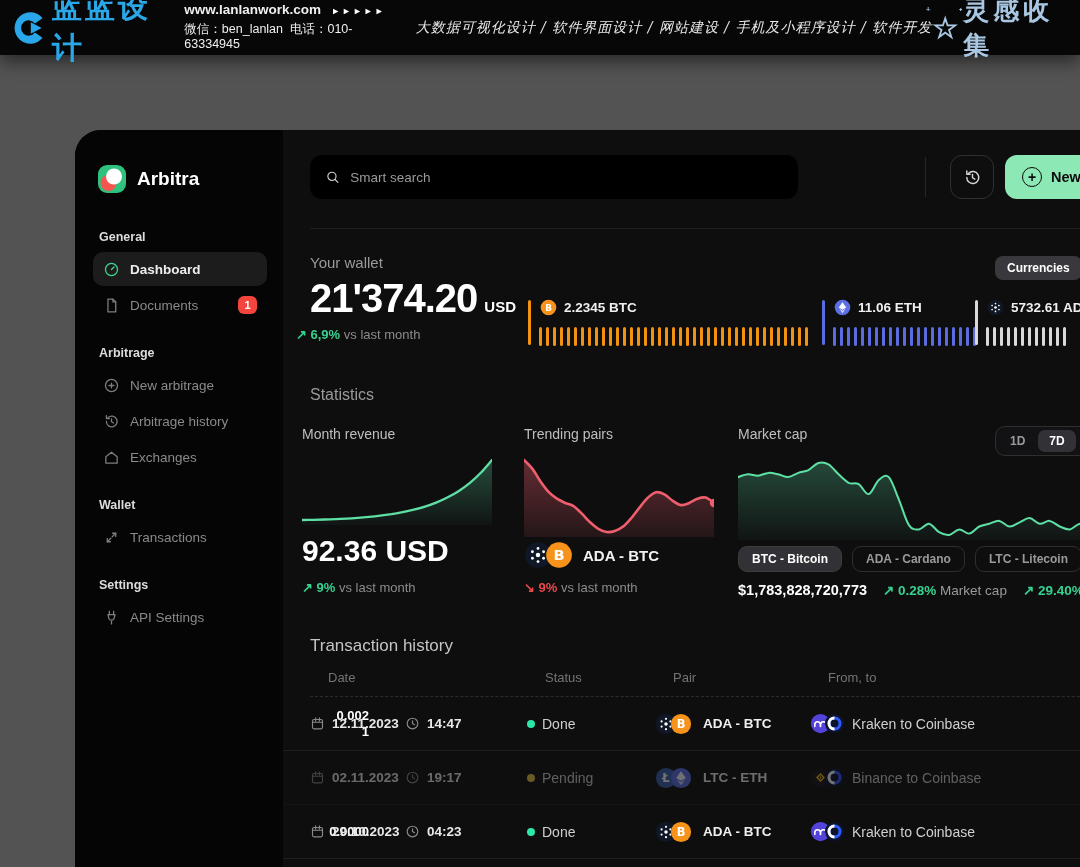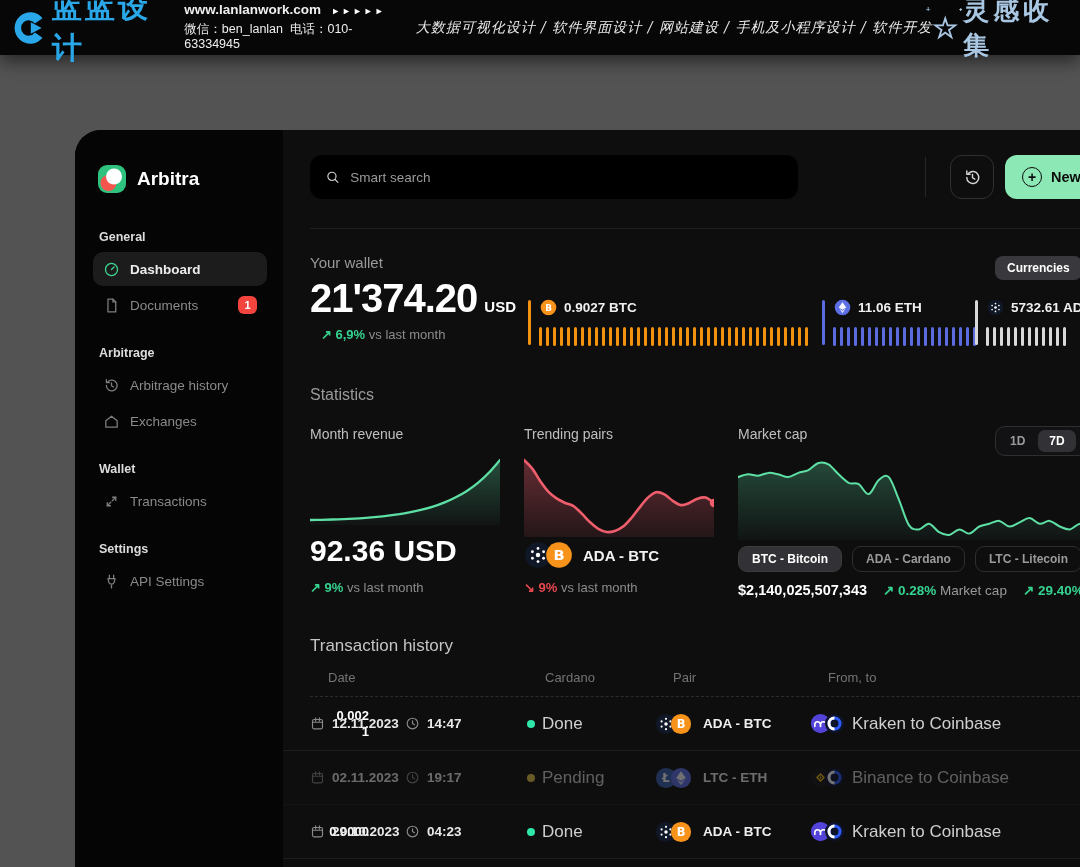--- a/index.html
+++ b/index.html
@@ -65,36 +65,36 @@
   .hr1 { position:absolute; left:27px; width:880px; top:98px; height:1px; background:#1f1f1f; }
 
   
   .w-title { position:absolute; left:27px; top:124px; color:#9a9a9a; font-size:15px; }
   .w-tabs { position:absolute; left:712px; top:126px; display:flex; gap:16px; align-items:center; }
   .w-tab { padding:5px 12px; border-radius:8px; color:#9a9a9a; font-size:12px; font-weight:bold; }
   .w-tab.active { background:#39393d; color:#fff; }
   .balance { position:absolute; left:27px; top:146px; display:flex; align-items:baseline; gap:7px; color:#fff; }
   .balance .num { font-size:40px; font-weight:bold; letter-spacing:-1px; }
   .balance .cur { font-size:15px; font-weight:bold; }
-  .b-delta { position:absolute; left:38px; top:197px; font-size:13px; color:#8c8c8c; }
+  .b-delta { position:absolute; left:13px; top:197px; font-size:13px; color:#8c8c8c; }
   .up { color:#36d28f; font-weight:bold; }
   .down { color:#e5484d; font-weight:bold; }
   .holdings { position:absolute; left:245px; top:168px; width:556px; height:50px; display:flex; overflow:hidden; }
   .holding { position:relative; flex:none; height:100%; }
   .h-div { position:absolute; left:0; top:2px; width:3px; height:45px; border-radius:2px; }
   .h-label { position:absolute; left:12px; top:1px; display:flex; align-items:center; gap:7px;
              color:#efefef; font-weight:bold; font-size:13.5px; white-space:nowrap; }
   .h-bars { position:absolute; left:11px; bottom:2px; display:flex; gap:4px; }
   .h-bar { width:3px; height:19px; border-radius:1.5px; }
 
   
   .s-title { position:absolute; left:27px; top:256px; color:#9a9a9a; font-size:16px; }
   .panel { position:absolute; top:296px; }
   .panel-title { color:#bfbfbf; font-size:14px; }
-  .p1 { left:27px; width:190px; }  .p2 { left:241px; width:190px; }  .p3 { left:455px; width:362px; }
+  .p1 { left:19px; width:190px; }  .p2 { left:241px; width:190px; }  .p3 { left:455px; width:362px; }
   .panel svg.chart { position:absolute; left:0; top:29px; }
   .p3 svg.chart { top:32px; }
   .big-val { position:absolute; left:0; top:108px; color:#fff; font-size:30px; font-weight:bold; white-space:nowrap; }
   .p-delta { position:absolute; left:0; top:154px; font-size:13px; color:#8c8c8c; white-space:nowrap; }
   .pair-row { position:absolute; left:0; top:115px; display:flex; align-items:center; }
   .pair-row .lbl { color:#f2f2f2; font-weight:bold; font-size:15px; margin-left:10px; }
   .ranges { position:absolute; left:257px; top:0px; display:flex; gap:2px; border:1px solid #2f2f2f;
             border-radius:10px; padding:3px; background:#121214; }
   .range { padding:4px 11px; font-size:12px; font-weight:bold; color:#9a9a9a; border-radius:7px; }
   .range.active { background:#323236; color:#fff; }
@@ -114,21 +114,21 @@
   .t-rows { position:absolute; left:0; top:567px; width:900px; }
   .t-row { position:relative; height:54px; border-bottom:1px solid #1d1d1d; }
   .t-row.dim { opacity:.42; }
   .cell { position:absolute; top:0; height:100%; display:flex; align-items:center; gap:7px; }
   .c-date { left:27px; }  .c-time { left:122px; }  .c-status { left:244px; }
   .c-pair { left:372px; }  .c-route { left:527px; }
   .c-val { left:712px; width:86px; top:0; height:100%; display:flex; flex-direction:column;
            justify-content:center; text-align:right; color:#fff; font-weight:bold; font-size:13px; line-height:16px; }
   .cell .icn { width:15px; height:15px; color:#8a8a8a; display:flex; }
   .bold-txt { color:#e8e8e8; font-weight:bold; font-size:13.5px; }
-  .mid-txt { color:#cfcfcf; font-size:17px; }
+  .mid-txt { color:#cfcfcf; font-size:14px; }
   .pair-txt { color:#efefef; font-weight:bold; font-size:13.5px; margin-left:4px; }
   .dot { width:8px; height:8px; border-radius:50%; }
   .coin { border-radius:50%; display:inline-flex; flex:none; }
   .stack { display:flex; align-items:center; }
   .stack .coin + .coin { margin-left:-7px; }
 </style>
 </head>
 <body>
 
 <div class="banner">
@@ -182,20 +182,30 @@
                 <path d="M14 3v4h4"></path>
               </svg>
             </span>
         <span>Documents</span>
         <span class="badge">1</span>
       </div>
   </div>
   <div class="side-section">
     <h3>Arbitrage</h3>
 
+      <div class="side-item ">
+        <span class="icn">
+              <svg viewBox="0 0 24 24">
+                <circle cx="12" cy="12" r="8.5"></circle>
+                <path d="M12 8.5v7M8.5 12h7"></path>
+              </svg>
+            </span>
+        <span>New arbitrage</span>
+
+      </div>
       <div class="side-item ">
         <span class="icn">
               <svg viewBox="0 0 24 24">
                 <path d="M4.8 12a7.6 7.6 0 1 0 2.2-5.3"></path>
                 <path d="M4.8 3.6v4.2h4.2"></path>
                 <path d="M12 8.2v4.1l2.9 1.8"></path>
               </svg>
             </span>
         <span>Arbitrage history</span>
 
@@ -287,21 +297,21 @@
     <div class="holdings" id="holdings">
         <div class="holding" style="width:294px">
     <span class="h-div" style="background:#f2920f"></span>
     <span class="h-label">
             <span class="coin" style="width:17px;height:17px">
               <svg width="17" height="17" viewBox="0 0 24 24">
                 <circle cx="12" cy="12" r="11" fill="#f7931a"></circle>
                 <text x="12" y="16.4" text-anchor="middle" font-size="12.5" font-weight="bold" fill="#fff" font-family="DejaVu Sans,sans-serif">B</text>
               </svg>
             </span>
-            <span>0.9027 BTC</span>
+            <span>2.2345 BTC</span>
           </span>
     <span class="h-bars">
             <span class="h-bar" style="background:#f2920f"></span>
             <span class="h-bar" style="background:#f2920f"></span>
             <span class="h-bar" style="background:#f2920f"></span>
             <span class="h-bar" style="background:#f2920f"></span>
             <span class="h-bar" style="background:#f2920f"></span>
             <span class="h-bar" style="background:#f2920f"></span>
             <span class="h-bar" style="background:#f2920f"></span>
             <span class="h-bar" style="background:#f2920f"></span>
@@ -489,30 +499,30 @@
           </defs>
     <path d="M0.0,19.1 C1.7,18.6 6.7,16.5 10.1,16.3 C13.4,16.1 16.8,17.9 20.1,17.7 C23.5,17.5 26.8,15.1 30.2,14.9 C33.5,14.6 36.9,15.6 40.2,16.3 C43.6,17.0 46.9,19.4 50.3,19.1 C53.6,18.9 57.0,16.1 60.3,14.9 C63.7,13.7 67.0,13.7 70.4,12.1 C73.7,10.4 77.1,5.9 80.4,5.0 C83.8,4.1 87.1,4.5 90.5,6.4 C93.9,8.3 97.2,13.2 100.6,16.3 C103.9,19.4 107.3,23.1 110.6,24.8 C114.0,26.4 117.3,24.3 120.7,26.2 C124.0,28.1 127.4,36.8 130.7,36.1 C134.1,35.4 137.4,24.8 140.8,21.9 C144.1,19.1 147.5,15.8 150.8,19.1 C154.2,22.4 157.5,33.7 160.9,41.7 C164.2,49.7 167.6,62.2 170.9,67.1 C174.3,72.1 177.6,71.6 181.0,71.4 C184.4,71.1 187.7,65.2 191.1,65.7 C194.4,66.2 197.8,72.3 201.1,74.2 C204.5,76.1 207.8,77.5 211.2,77.0 C214.5,76.5 217.9,71.6 221.2,71.4 C224.6,71.1 227.9,76.1 231.3,75.6 C234.6,75.1 238.0,70.2 241.3,68.5 C244.7,66.9 248.0,66.6 251.4,65.7 C254.7,64.8 258.1,62.4 261.4,62.9 C264.8,63.4 268.1,68.3 271.5,68.5 C274.9,68.8 278.2,65.7 281.6,64.3 C284.9,62.9 288.3,59.8 291.6,60.1 C295.0,60.3 298.3,65.2 301.7,65.7 C305.0,66.2 308.4,62.4 311.7,62.9 C315.1,63.4 318.4,67.1 321.8,68.5 C325.1,69.9 328.5,71.8 331.8,71.4 C335.2,70.9 338.5,66.2 341.9,65.7 C345.2,65.2 348.6,69.2 351.9,68.5 C355.3,67.8 360.3,62.6 362.0,61.5 L362,82 L0,82 Z" fill="url(#chart-mc-g)"></path>
     <path d="M0.0,19.1 C1.7,18.6 6.7,16.5 10.1,16.3 C13.4,16.1 16.8,17.9 20.1,17.7 C23.5,17.5 26.8,15.1 30.2,14.9 C33.5,14.6 36.9,15.6 40.2,16.3 C43.6,17.0 46.9,19.4 50.3,19.1 C53.6,18.9 57.0,16.1 60.3,14.9 C63.7,13.7 67.0,13.7 70.4,12.1 C73.7,10.4 77.1,5.9 80.4,5.0 C83.8,4.1 87.1,4.5 90.5,6.4 C93.9,8.3 97.2,13.2 100.6,16.3 C103.9,19.4 107.3,23.1 110.6,24.8 C114.0,26.4 117.3,24.3 120.7,26.2 C124.0,28.1 127.4,36.8 130.7,36.1 C134.1,35.4 137.4,24.8 140.8,21.9 C144.1,19.1 147.5,15.8 150.8,19.1 C154.2,22.4 157.5,33.7 160.9,41.7 C164.2,49.7 167.6,62.2 170.9,67.1 C174.3,72.1 177.6,71.6 181.0,71.4 C184.4,71.1 187.7,65.2 191.1,65.7 C194.4,66.2 197.8,72.3 201.1,74.2 C204.5,76.1 207.8,77.5 211.2,77.0 C214.5,76.5 217.9,71.6 221.2,71.4 C224.6,71.1 227.9,76.1 231.3,75.6 C234.6,75.1 238.0,70.2 241.3,68.5 C244.7,66.9 248.0,66.6 251.4,65.7 C254.7,64.8 258.1,62.4 261.4,62.9 C264.8,63.4 268.1,68.3 271.5,68.5 C274.9,68.8 278.2,65.7 281.6,64.3 C284.9,62.9 288.3,59.8 291.6,60.1 C295.0,60.3 298.3,65.2 301.7,65.7 C305.0,66.2 308.4,62.4 311.7,62.9 C315.1,63.4 318.4,67.1 321.8,68.5 C325.1,69.9 328.5,71.8 331.8,71.4 C335.2,70.9 338.5,66.2 341.9,65.7 C345.2,65.2 348.6,69.2 351.9,68.5 C355.3,67.8 360.3,62.6 362.0,61.5" fill="none" stroke="#5ee0a5" stroke-width="2" stroke-linecap="round"></path>
     </svg>
       <div class="cpills" id="cpills">
           <span class="cpill active">BTC - Bitcoin</span>
           <span class="cpill ">ADA - Cardano</span>
           <span class="cpill ">LTC - Litecoin</span>
         </div>
       <div class="mstats" id="mstats">
-          <span class="mval">$2,140,025,507,343</span>
+          <span class="mval">$1,783,828,720,773</span>
           <span><span class="up">↗ 0.28%</span> Market cap</span>
           <span><span class="up">↗ 29.40%</span> Volume (24</span>
         </div>
     </div>
 
     <div class="t-title">Transaction history</div>
     <div class="t-head" id="t-head">
         <span style="left:27px">Date</span>
-        <span style="left:244px">Cardano</span>
+        <span style="left:244px">Status</span>
         <span style="left:372px">Pair</span>
         <span style="left:527px">From, to</span>
       </div>
     <div class="t-headline"></div>
     <div class="t-rows" id="t-rows">
   <div class="t-row ">
     <span class="cell c-date">
             <span class="icn">
               <svg viewBox="0 0 24 24">
                 <rect x="4" y="5.5" width="16" height="15" rx="2.5"></rect>

